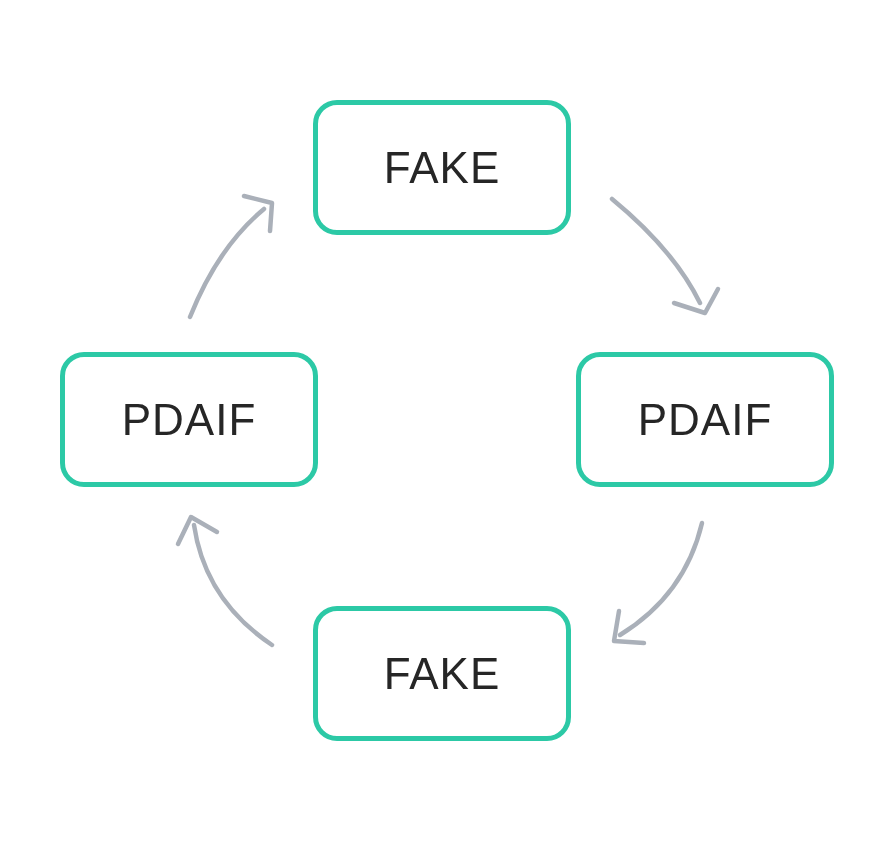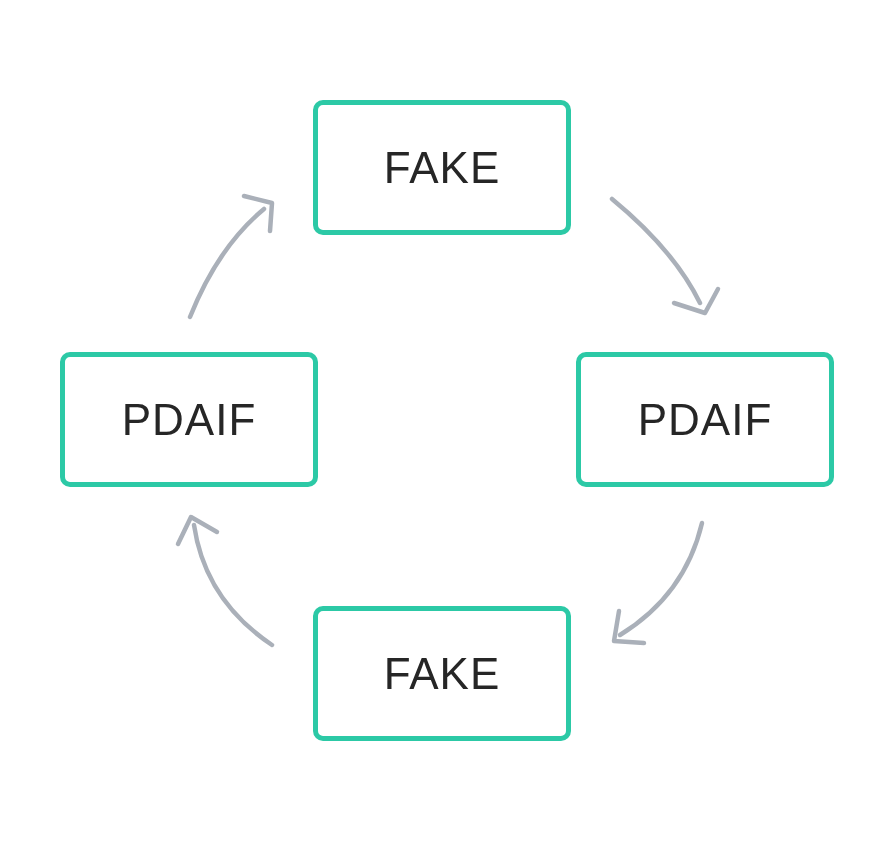--- a/index.html
+++ b/index.html
@@ -29,21 +29,21 @@
     stroke-linecap: round;
     stroke-linejoin: round;
   }
   .node {
     position: absolute;
     width: 258px;
     height: 135px;
     box-sizing: border-box;
     background: var(--node-fill, #ffffff);
     border: 5px solid var(--node-border, #2cc9a6);
-    border-radius: 10px;
+    border-radius: 24px;
     display: flex;
     align-items: center;
     justify-content: center;
   }
   .node-label {
     font-size: 44px;
     letter-spacing: 1px;
     color: var(--node-text, #262626);
     white-space: nowrap;
   }

